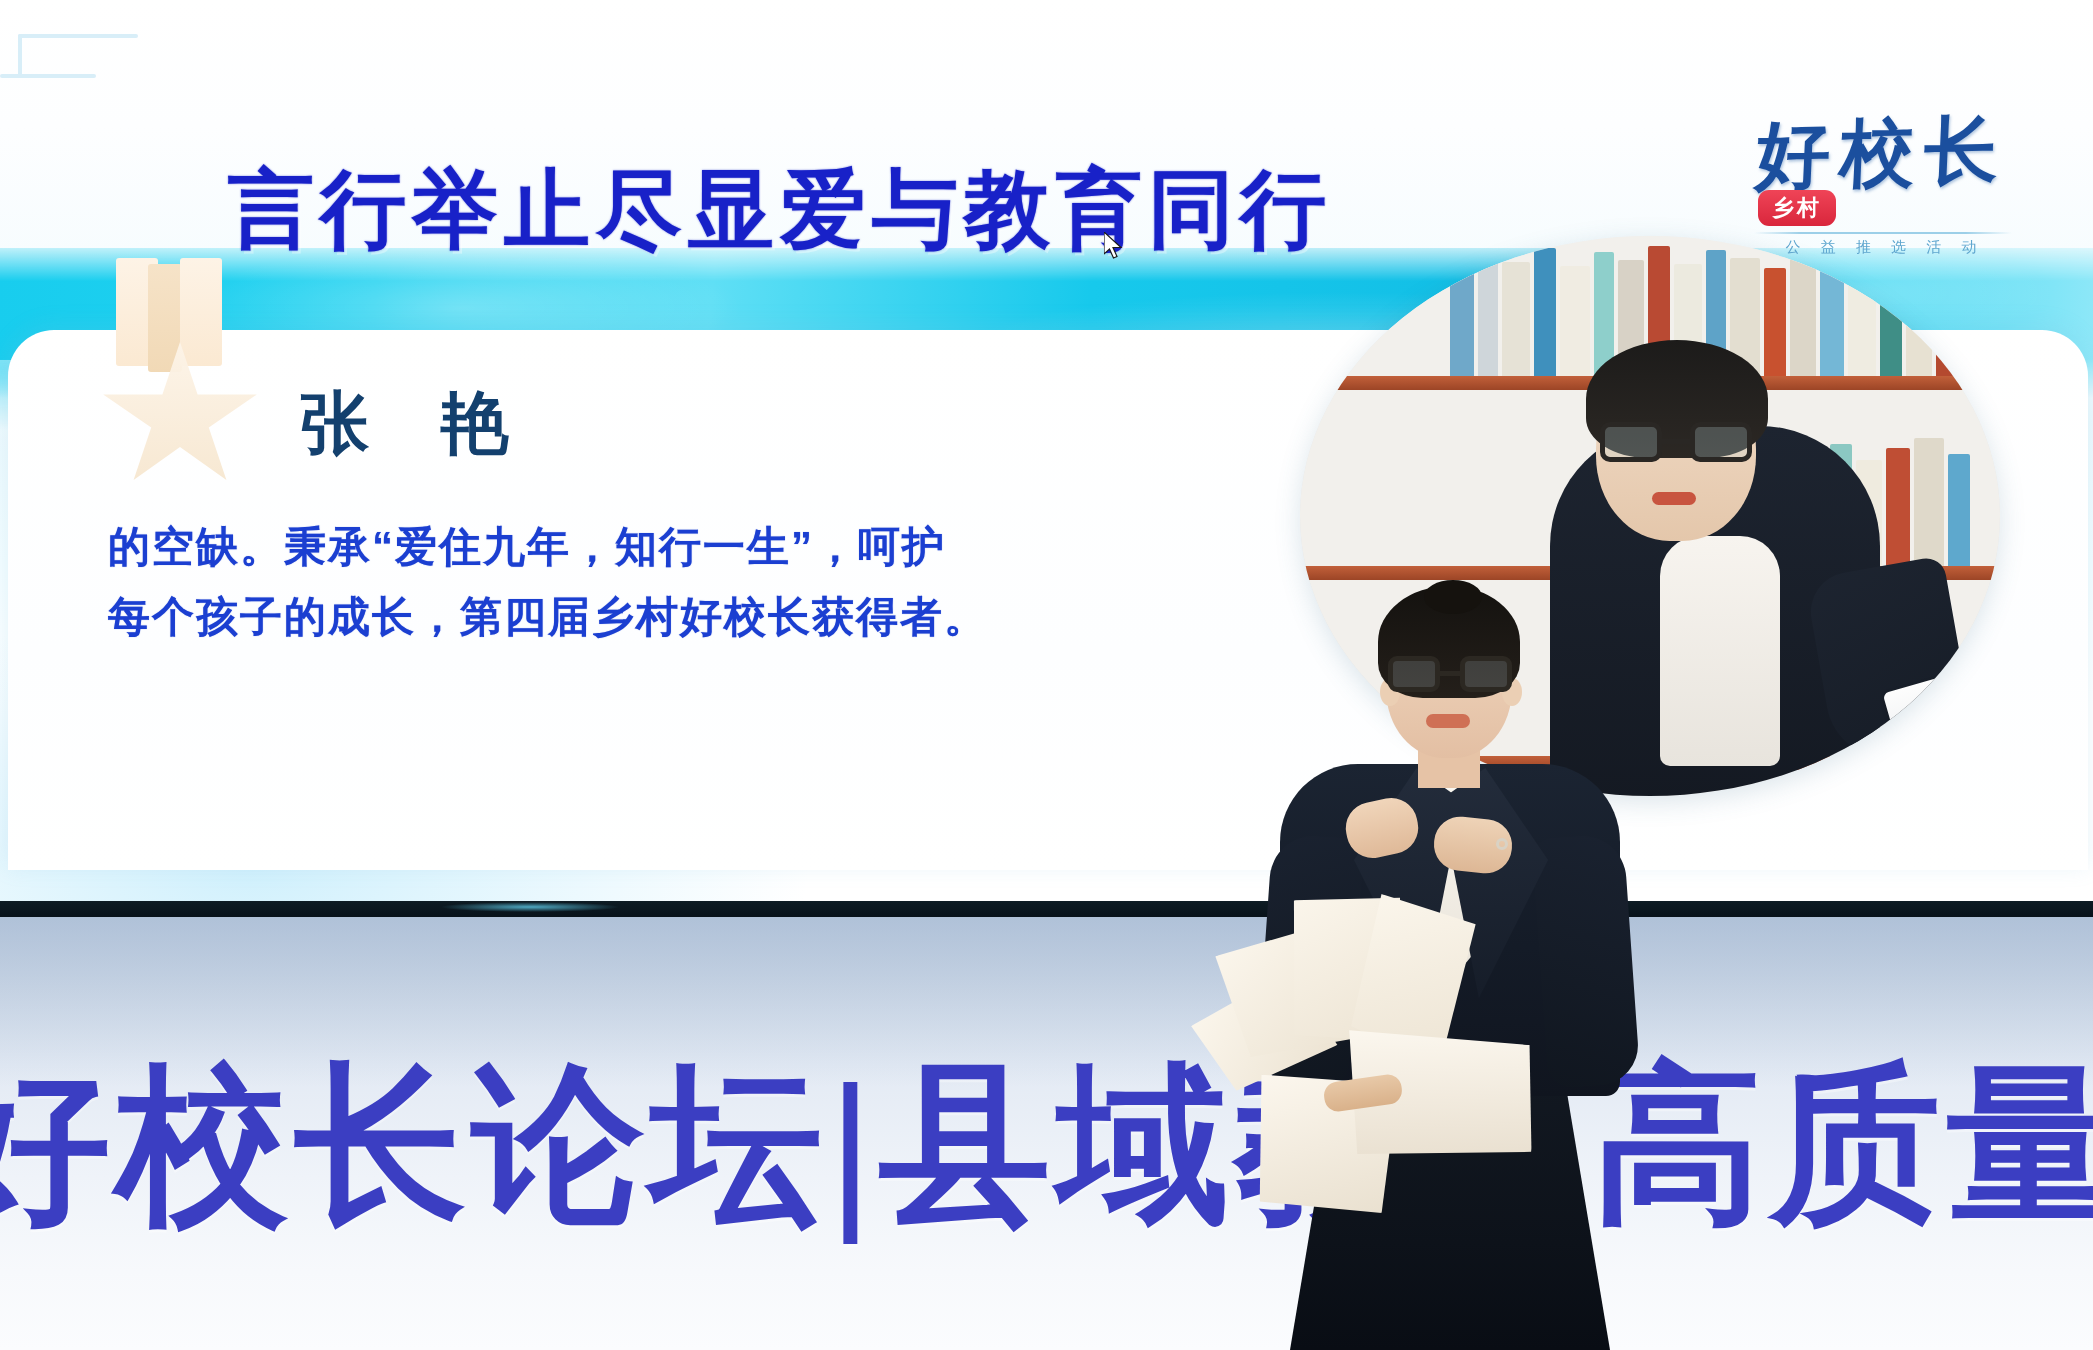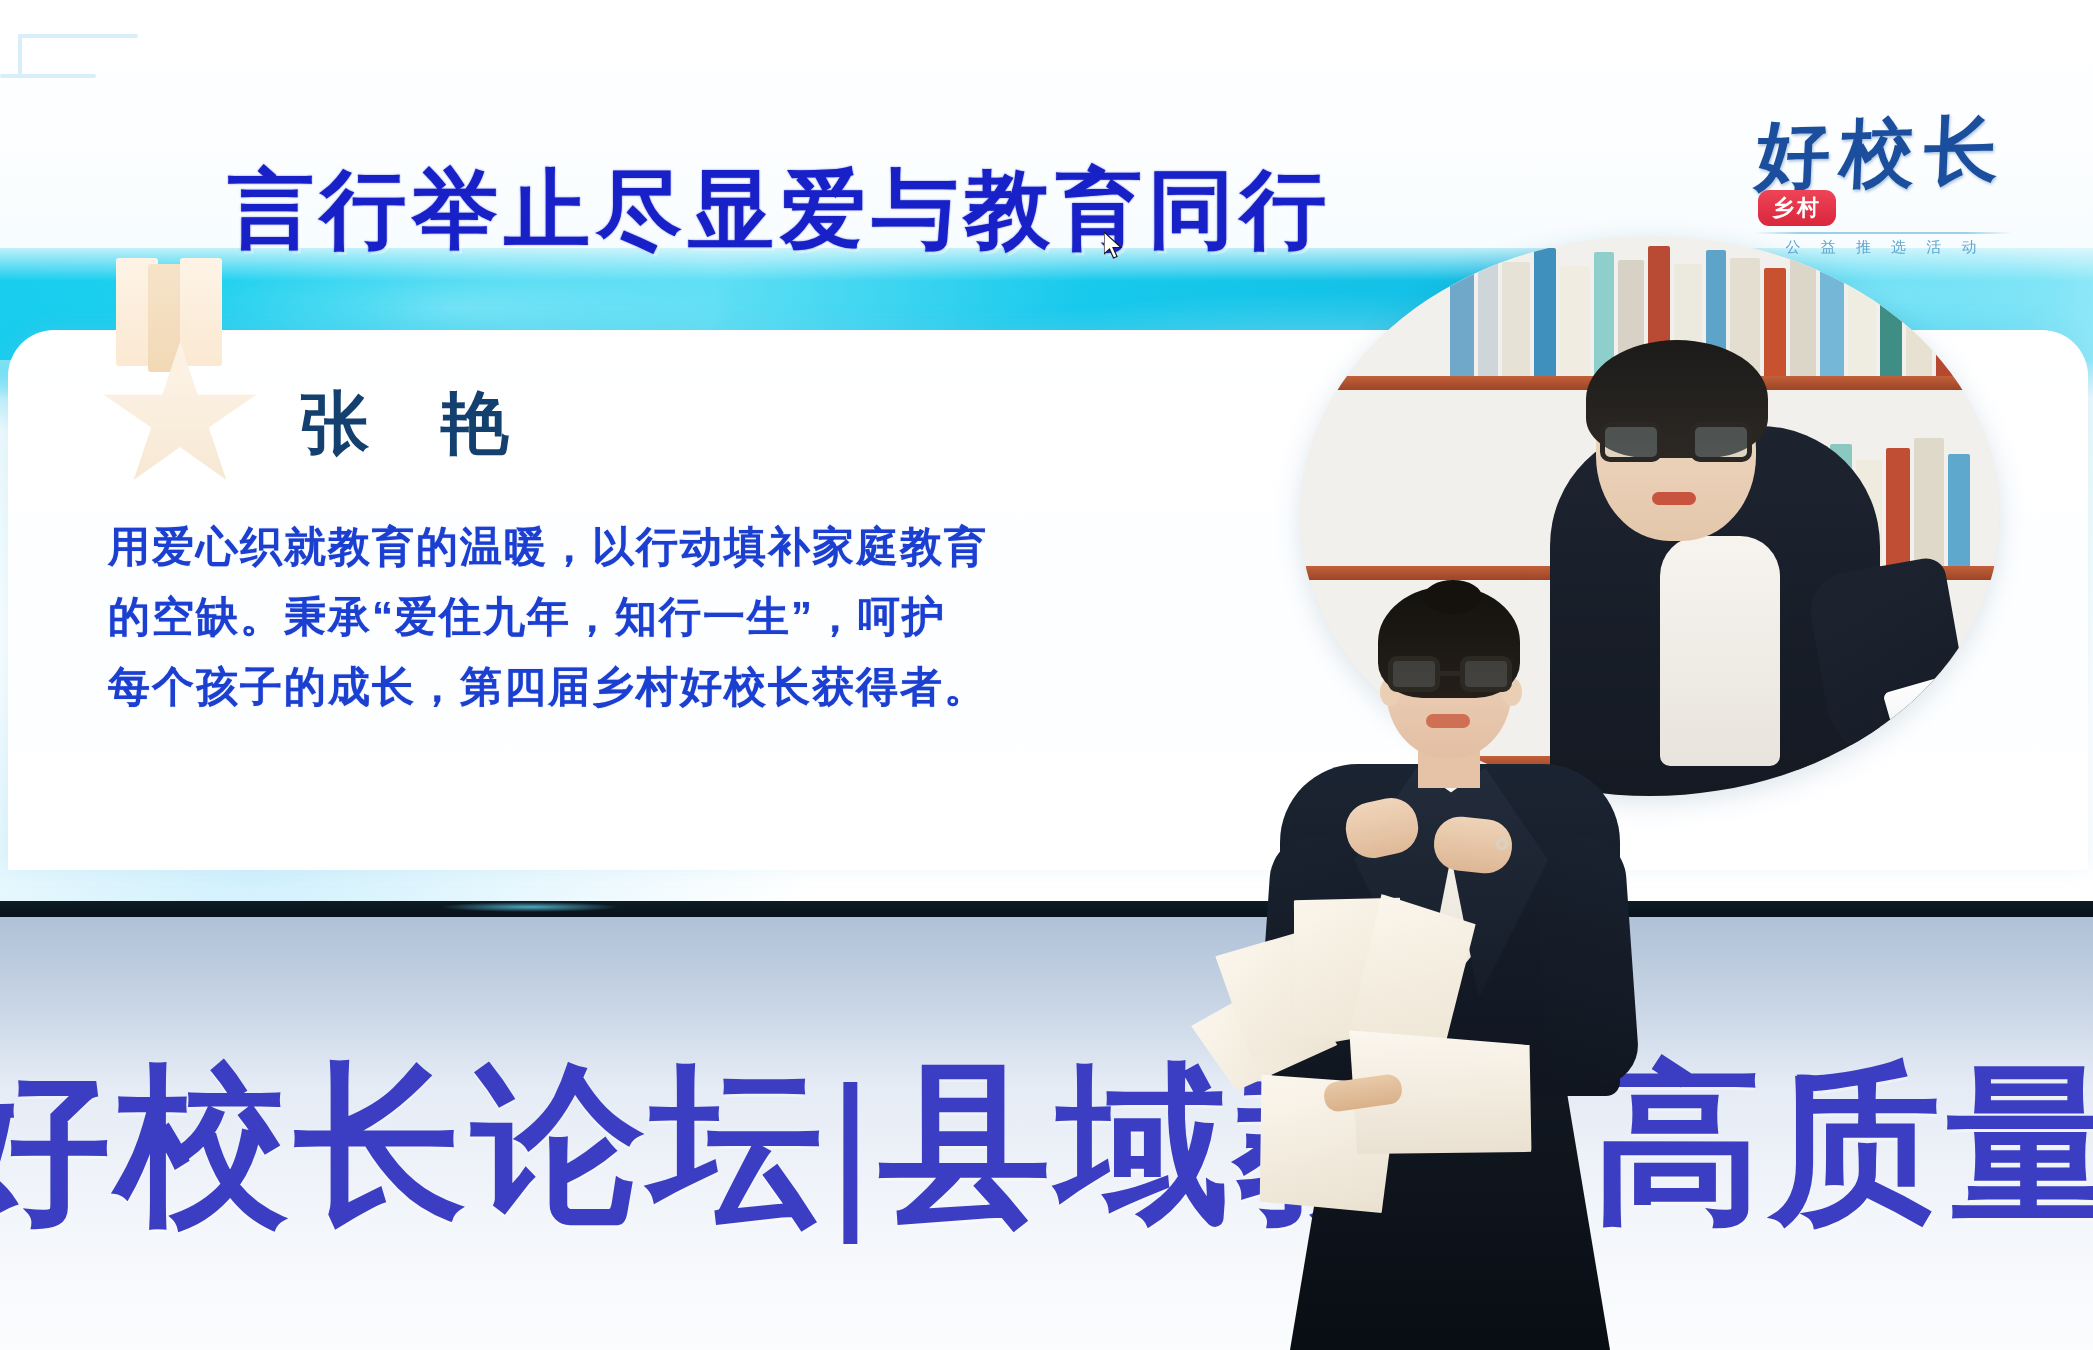--- a/index.html
+++ b/index.html
@@ -285,21 +285,20 @@
     <div class="medal">
       <div class="rib r1"></div>
         <div class="rib r3"></div>
         <div class="rib r2"></div>
       <div class="star"></div>
     </div>
 
     <div class="award-name">张 艳</div>
 
     <div class="desc">
-      <div class="line">用爱心织就教育的温暖，以行动填补家庭教育</div>
       <div class="line">的空缺。秉承“爱住九年，知行一生”，呵护</div>
       <div class="line">每个孩子的成长，第四届乡村好校长获得者。</div>
     </div>
 
     <div class="logo-wrap">
       <div class="logo-cal">好校长</div>
       <div class="logo-badge">乡村</div>
       <div class="logo-rule"></div>
       <div class="logo-sub">公 益 推 选 活 动</div>
     </div>

